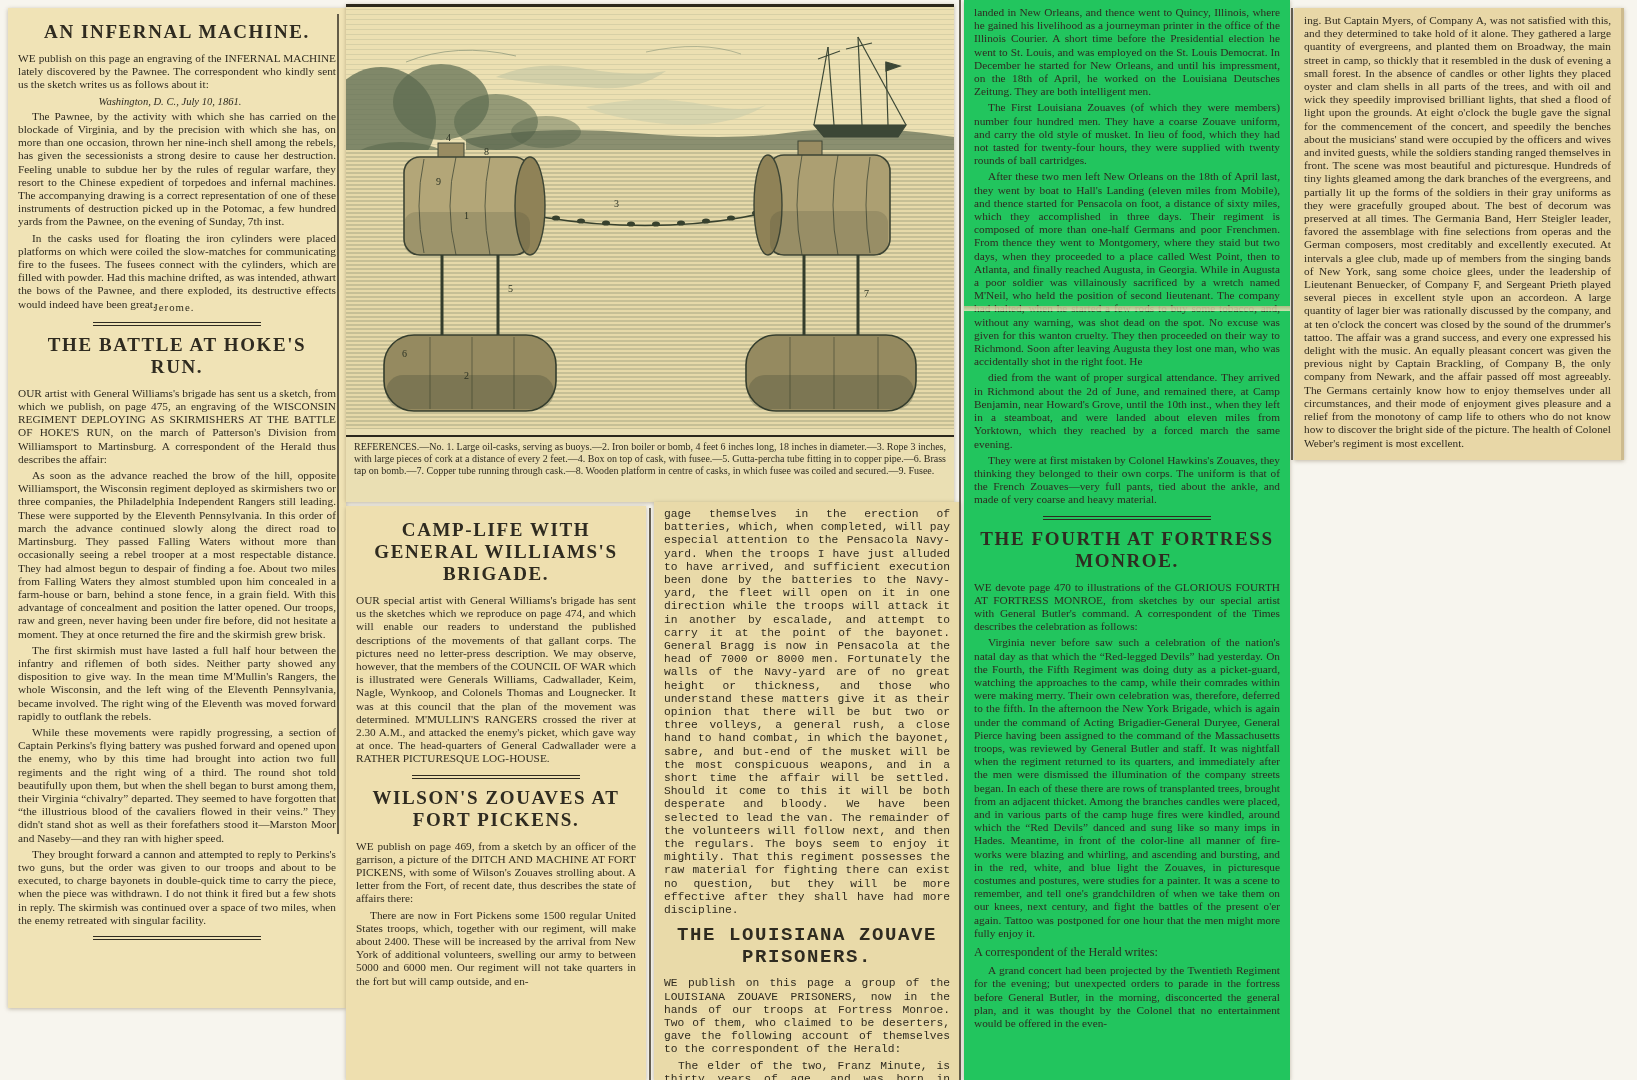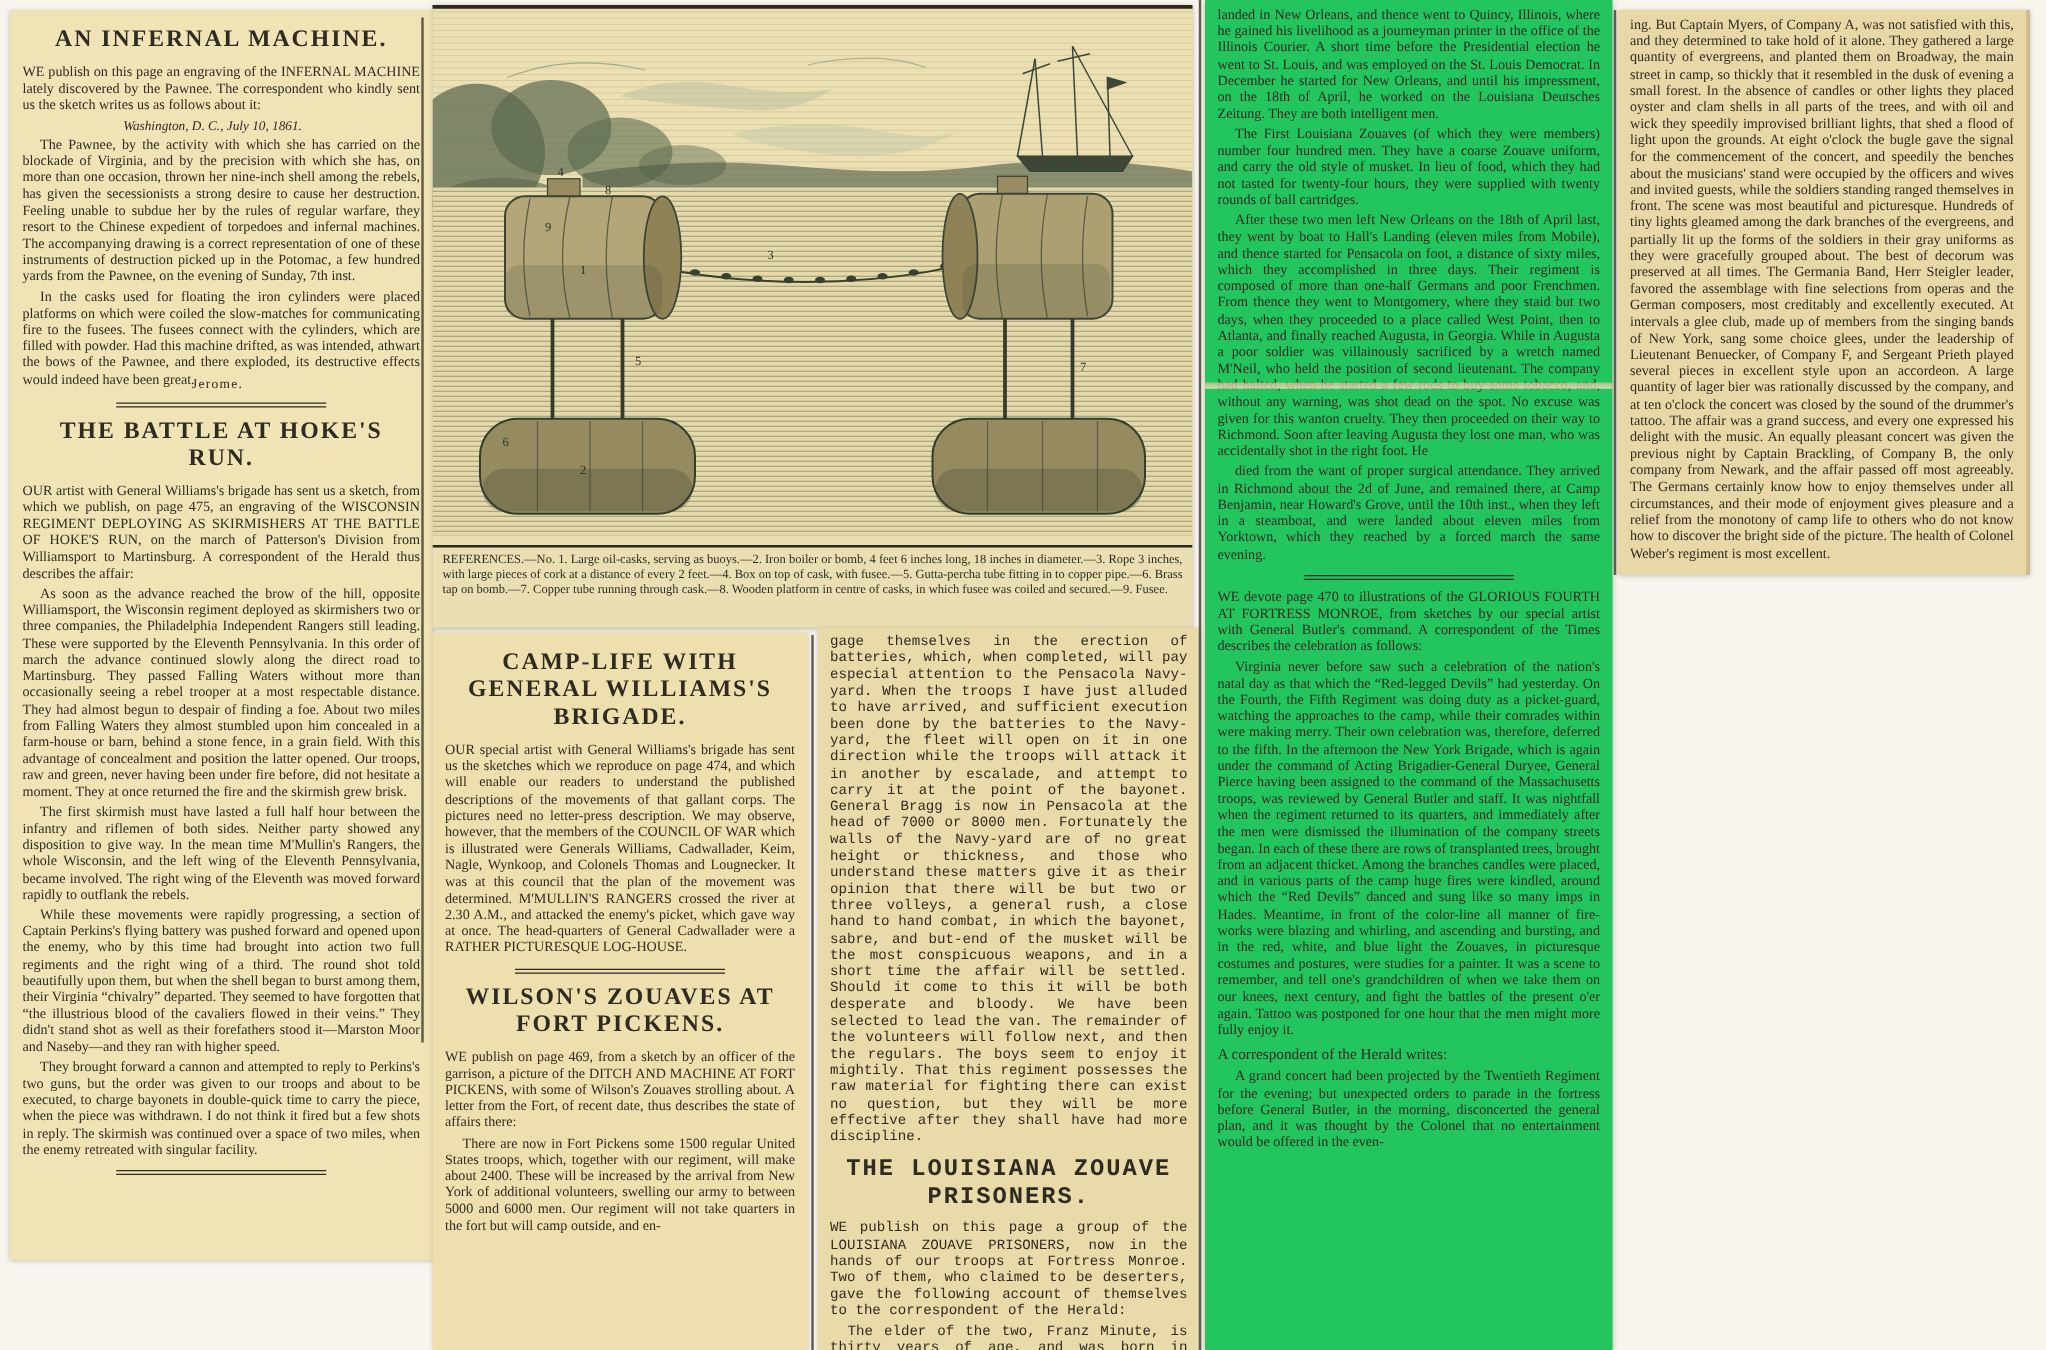--- a/index.html
+++ b/index.html
@@ -170,21 +170,23 @@
       <p>The elder of the two, Franz Minute, is thirty years of age, and was born in Bavaria. He arrived in this country about a year since, landing at New Orleans, where he has since lived, working his way as a shoemaker. He was taken off by force on the evening of the 16th of last April, while returning home, having visited some friends. His brother, on hearing of his impressment, offered $200 for his release, but to no purpose, and he left the city of New Orleans on the 18th, forced into the army of the rebels. The other, John Atzrodt, is twenty-four years of age, and was born in the province of Saxony; has lived in this country but two years, and speaks a little English. He</p>
     </div>
   </div>
 
   <div class="clip" style="left:964px;top:0px;width:326px;height:1080px;background:#22c55e;">
     <div class="inner">
       <p class="noindent">landed in New Orleans, and thence went to Quincy, Illinois, where he gained his livelihood as a journeyman printer in the office of the Illinois Courier. A short time before the Presidential election he went to St. Louis, and was employed on the St. Louis Democrat. In December he started for New Orleans, and until his impressment, on the 18th of April, he worked on the Louisiana Deutsches Zeitung. They are both intelligent men.</p>
       <p>The First Louisiana Zouaves (of which they were members) number four hundred men. They have a coarse Zouave uniform, and carry the old style of musket. In lieu of food, which they had not tasted for twenty-four hours, they were supplied with twenty rounds of ball cartridges.</p>
       <p>After these two men left New Orleans on the 18th of April last, they went by boat to Hall's Landing (eleven miles from Mobile), and thence started for Pensacola on foot, a distance of sixty miles, which they accomplished in three days. Their regiment is composed of more than one-half Germans and poor Frenchmen. From thence they went to Montgomery, where they staid but two days, when they proceeded to a place called West Point, then to Atlanta, and finally reached Augusta, in Georgia. While in Augusta a poor soldier was villainously sacrificed by a wretch named M'Neil, who held the position of second lieutenant. The company had halted, when he started a few rods to buy some tobacco, and, without any warning, was shot dead on the spot. No excuse was given for this wanton cruelty. They then proceeded on their way to Richmond. Soon after leaving Augusta they lost one man, who was accidentally shot in the right foot. He</p>
       <p>died from the want of proper surgical attendance. They arrived in Richmond about the 2d of June, and remained there, at Camp Benjamin, near Howard's Grove, until the 10th inst., when they left in a steamboat, and were landed about eleven miles from Yorktown, which they reached by a forced march the same evening.</p>
-      <div class="sep"></div>
+      <p>They were at first mistaken by Colonel Hawkins's Zouaves, they thinking they belonged to their own corps. The uniform is that of the French Zouaves—very full pants, tied about the ankle, and made of very coarse and heavy material.</p>
+      <div class="sep"></div>
+      <div class="title">THE FOURTH AT FORTRESS MONROE.</div>
       <p class="noindent">WE devote page 470 to illustrations of the GLORIOUS FOURTH AT FORTRESS MONROE, from sketches by our special artist with General Butler's command. A correspondent of the Times describes the celebration as follows:</p>
       <p>Virginia never before saw such a celebration of the nation's natal day as that which the “Red-legged Devils” had yesterday. On the Fourth, the Fifth Regiment was doing duty as a picket-guard, watching the approaches to the camp, while their comrades within were making merry. Their own celebration was, therefore, deferred to the fifth. In the afternoon the New York Brigade, which is again under the command of Acting Brigadier-General Duryee, General Pierce having been assigned to the command of the Massachusetts troops, was reviewed by General Butler and staff. It was nightfall when the regiment returned to its quarters, and immediately after the men were dismissed the illumination of the company streets began. In each of these there are rows of transplanted trees, brought from an adjacent thicket. Among the branches candles were placed, and in various parts of the camp huge fires were kindled, around which the “Red Devils” danced and sung like so many imps in Hades. Meantime, in front of the color-line all manner of fire-works were blazing and whirling, and ascending and bursting, and in the red, white, and blue light the Zouaves, in picturesque costumes and postures, were studies for a painter. It was a scene to remember, and tell one's grandchildren of when we take them on our knees, next century, and fight the battles of the present o'er again. Tattoo was postponed for one hour that the men might more fully enjoy it.</p>
       <p class="heraldline noindent">A correspondent of the Herald writes:</p>
       <p>A grand concert had been projected by the Twentieth Regiment for the evening; but unexpected orders to parade in the fortress before General Butler, in the morning, disconcerted the general plan, and it was thought by the Colonel that no entertainment would be offered in the even-</p>
     </div>
   </div>
   <div class="seam" style="left:964px;top:306px;width:326px;"></div>
 
   <div class="clip" style="left:1294px;top:8px;width:330px;height:452px;background:#e8d7a7;border-right:3px solid #cdbb8e;">
     <div class="inner">

